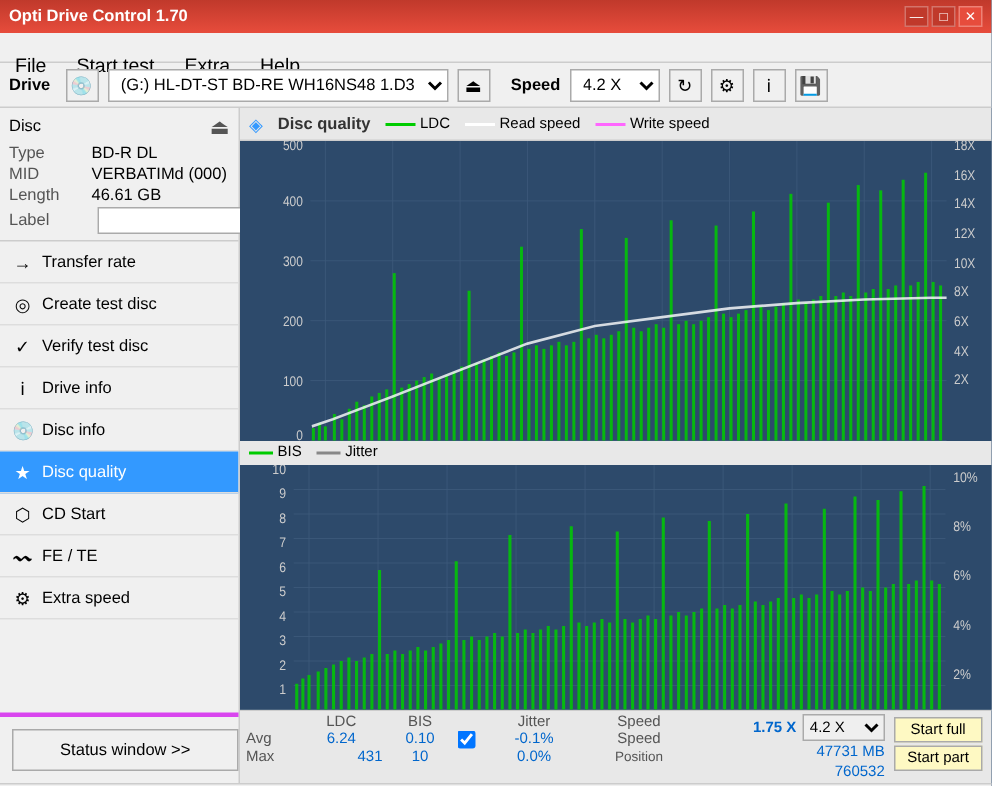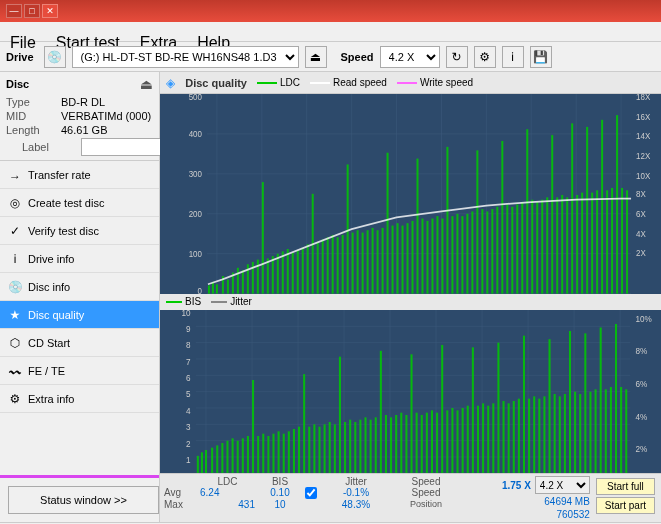--- a/index.html
+++ b/index.html
@@ -31,21 +31,21 @@
     
     .menu-bar {
       background: #f0f0f0;
       border-bottom: 1px solid #ccc;
       height: 20px;
       display: flex;
       align-items: center;
       padding: 0 4px;
       gap: 8px;
     }
-    .menu-item { font-size: 16px; padding: 2px 6px; cursor: pointer; margin-top: 23px; }
+    .menu-item { font-size: 13px; padding: 2px 6px; cursor: pointer; margin-top: 23px; }
 
     
     .drive-toolbar {
       background: #f0f0f0;
       border-bottom: 1px solid #ccc;
       height: 30px;
       display: flex;
       align-items: center;
       padding: 0 6px;
       gap: 6px;
@@ -90,27 +90,27 @@
 
     
     .disc-section {
       padding: 4px 6px;
       border-bottom: 1px solid #ccc;
     }
     .disc-header {
       display: flex; align-items: center; justify-content: space-between;
       margin-bottom: 4px;
     }
-    .disc-title { font-weight: bold; font-size: 11px; }
+    .disc-title { font-weight: normal; font-size: 11px; }
     .disc-icon { font-size: 14px; color: #555; }
     .disc-row { display: flex; margin-bottom: 2px; font-size: 11px; }
     .disc-key { color: #555; min-width: 55px; }
     .disc-val { color: #000; font-weight: 500; }
     .disc-val.blue { color: #0066cc; }
-    .label-row { display: flex; align-items: center; gap: 4px; margin-top: 2px; margin-left: 16px; }
+    .label-row { display: flex; align-items: center; gap: 4px; margin-top: 2px; }
     .label-input {
       flex: 1; height: 18px; border: 1px solid #aaa;
       font-size: 10px; padding: 0 2px;
     }
     .label-btn {
       width: 18px; height: 18px;
       background: #f0f0f0;
       border: 1px solid #aaa;
       display: flex; align-items: center; justify-content: center;
       font-size: 10px; cursor: pointer;
@@ -198,20 +198,21 @@
       background: #fef9c3;
       border: 1px solid #aaa;
       cursor: pointer;
       white-space: nowrap;
     }
   </style>
 </head>
 <body>
 
 <div class="title-bar">
+  <span class="title-bar-text">Opti Drive Control 1.70</span>
   <div class="title-bar-controls">
     <div class="title-btn">—</div>
     <div class="title-btn">□</div>
     <div class="title-btn close">✕</div>
   </div>
 </div>
 
 <div class="menu-bar">
   <span class="menu-item">File</span>
   <span class="menu-item">Start test</span>
@@ -292,21 +293,21 @@
       <div class="nav-item">
         <span class="nav-icon">⬡</span>
         <span>CD Start</span>
       </div>
       <div class="nav-item">
         <span class="nav-icon">〰</span>
         <span>FE / TE</span>
       </div>
       <div class="nav-item">
         <span class="nav-icon">⚙</span>
-        <span>Extra info</span>
+        <span>Extra speed</span>
       </div>
     </div>
 
     <div style="padding: 4px; border-top: 3px solid #d946ef;">
       <button class="status-btn" style="width:100%; font-size:11px;">Status window &gt;&gt;</button>
     </div>
   </div>
 
   <div class="right-panel">
 
@@ -665,46 +666,46 @@
               <span></span>
               <span style="text-align:center;">LDC</span>
               <span style="text-align:center;">BIS</span>
               <span></span>
               <span style="text-align:center;">Jitter</span>
               <span style="text-align:center;">Speed</span>
             </div>
 
             <div style="display:grid; grid-template-columns: 36px 55px 50px 16px 70px 70px; font-size:10px;">
               <span style="color:#555;">Avg</span>
-              <span style="text-align:left; color:#0066cc;">6.24</span>
+              <span style="text-align:center; color:#0066cc;">6.24</span>
               <span style="text-align:center; color:#0066cc;">0.10</span>
               <input type="checkbox" checked="" style="width: 12px; height: 12px;">
               <span style="text-align:center; color:#0066cc;">-0.1%</span>
               <span style="text-align:center; color:#555;">Speed</span>
             </div>
 
             <div style="display:grid; grid-template-columns: 36px 55px 50px 16px 70px 70px; font-size:10px;">
               <span style="color:#555;">Max</span>
               <span style="text-align:right; color:#0066cc;">431</span>
               <span style="text-align:center; color:#0066cc;">10</span>
               <span></span>
-              <span style="text-align:center; color:#0066cc;">48.3%</span>
+              <span style="text-align:center; color:#0066cc;">0.0%</span>
               <span style="text-align:center; color:#555; font-size:9px;">Position</span>
             </div>
 
           </div>
           <div style="display:flex; flex-direction:column; gap:2px; align-items:flex-end; min-width:100px;">
 
             <div style="display:flex; gap:4px; align-items:center; font-size:10px;">
               <span style="color:#0066cc; font-weight:bold;">1.75 X</span>
               <select style="font-size:10px; height:18px; border:1px solid #aaa; min-width:55px;">
                 <option>4.2 X</option>
               </select>
             </div>
-            <div style="font-size:10px; color:#0066cc;">64694 MB</div>
+            <div style="font-size:10px; color:#0066cc;">47731 MB</div>
             <div style="font-size:10px; color:#0066cc;">760532</div>
           </div>
           <div class="start-buttons">
             <button class="start-btn">Start full</button>
             <button class="start-btn">Start part</button>
           </div>
         </div>
       </div>
 
     </div>

